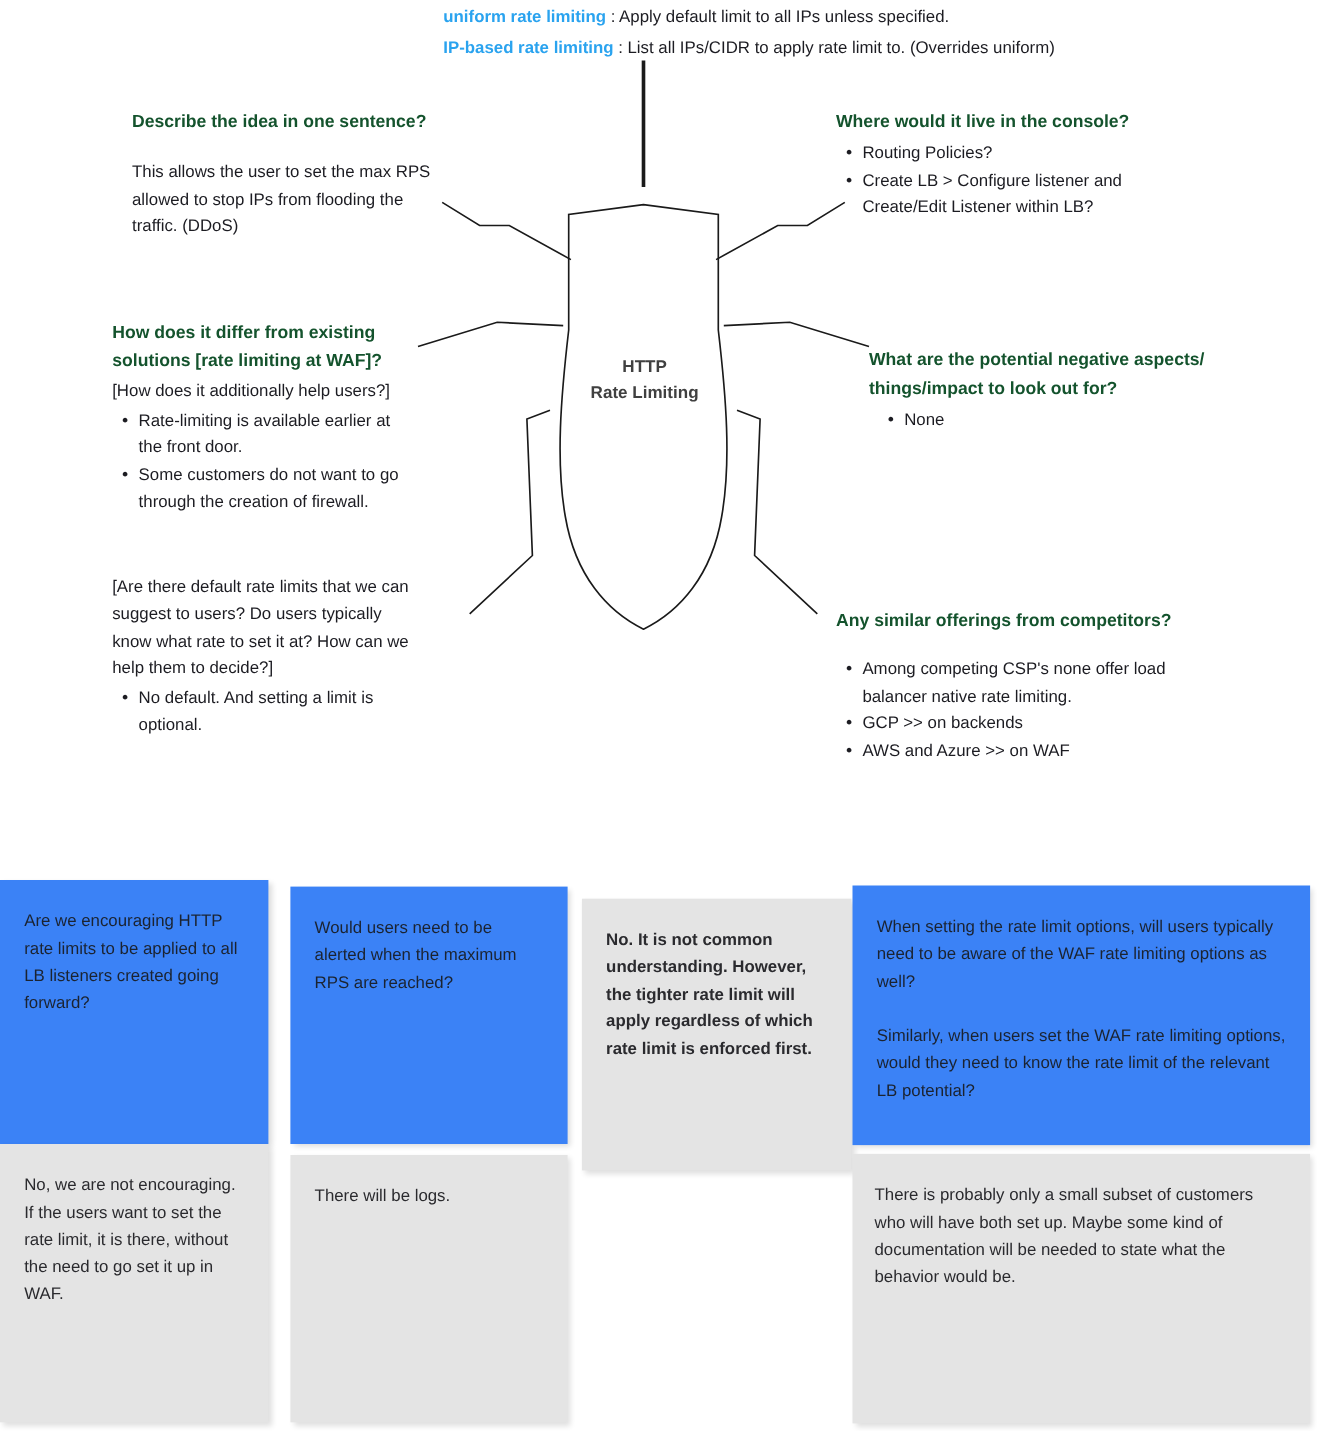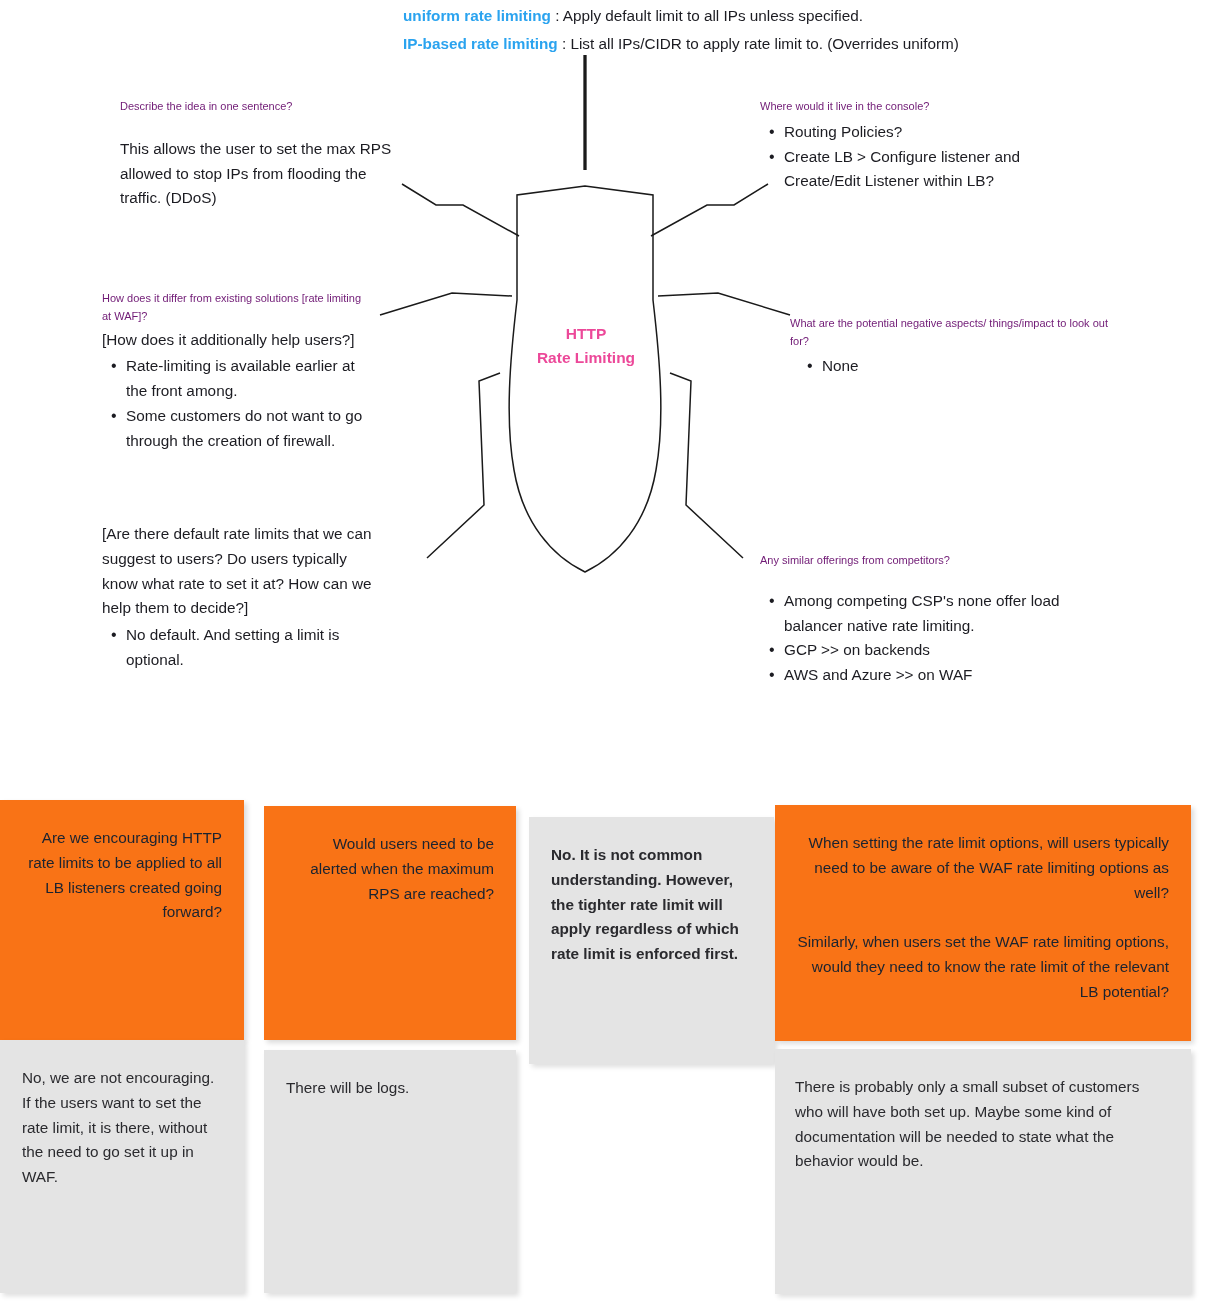--- a/index.html
+++ b/index.html
@@ -30,31 +30,31 @@
   }
   .bug-title {
     position: absolute;
     left: 496px;
     top: 322px;
     width: 180px;
     text-align: center;
     font-size: 15.5px;
     font-weight: bold;
     line-height: 1.55;
-    color: #ec4899;
+    color: #404040;
     white-space: pre-line;
   }
   
   .note {
     position: absolute;
   }
   .note .q {
-    color: #701a75;
-    font-weight: normal;
-    font-size: 11px;
+    color: #14532d;
+    font-weight: bold;
+    font-size: 16px;
     line-height: 1.62;
     margin: 0;
   }
   .note .body {
     font-size: 15.3px;
     line-height: 1.62;
     margin: 0;
   }
   .note p.body {
     margin: 0;
@@ -124,24 +124,23 @@
     position: absolute;
     top: 0;
   }
   .card {
     box-sizing: border-box;
     padding: 26px 22px 20px 22px;
     font-size: 15.3px;
     line-height: 1.62;
   }
   .card.q {
-    background: #f97316;
+    background: #3b82f6;
     color: #1b2330;
     box-shadow: 3px 3px 5px rgba(0,0,0,0.14);
-    text-align: right;
   }
   .card.a {
     background: #e4e4e4;
     color: #2a2a2e;
     box-shadow: 3px 3px 5px rgba(0,0,0,0.13);
   }
   .card p { margin: 0; }
   .card p + p { margin-top: 1.62em; }
 
   #col-1 { left: 0px;   width: 244px; }
@@ -213,21 +212,21 @@
 
   <div class="note" id="note-describe">
     <p class="q">Describe the idea in one sentence?</p>
     <p class="body">This allows the user to set the max RPS allowed to stop IPs from flooding the traffic. (DDoS)</p>
   </div>
 
   <div class="note" id="note-differ">
     <p class="q">How does it differ from existing solutions [rate limiting at WAF]?</p>
     <p class="body">[How does it additionally help users?]</p>
     <ul>
-      <li>Rate-limiting is available earlier at the front among.</li>
+      <li>Rate-limiting is available earlier at the front door.</li>
       <li>Some customers do not want to go through the creation of firewall.</li>
     </ul>
   </div>
 
   <div class="note" id="note-grow">
     <p class="body">[Are there default rate limits that we can suggest to users? Do users typically know what rate to set it at? How can we help them to decide?]</p>
     <ul>
       <li>No default. And setting a limit is optional.</li>
     </ul>
   </div>

